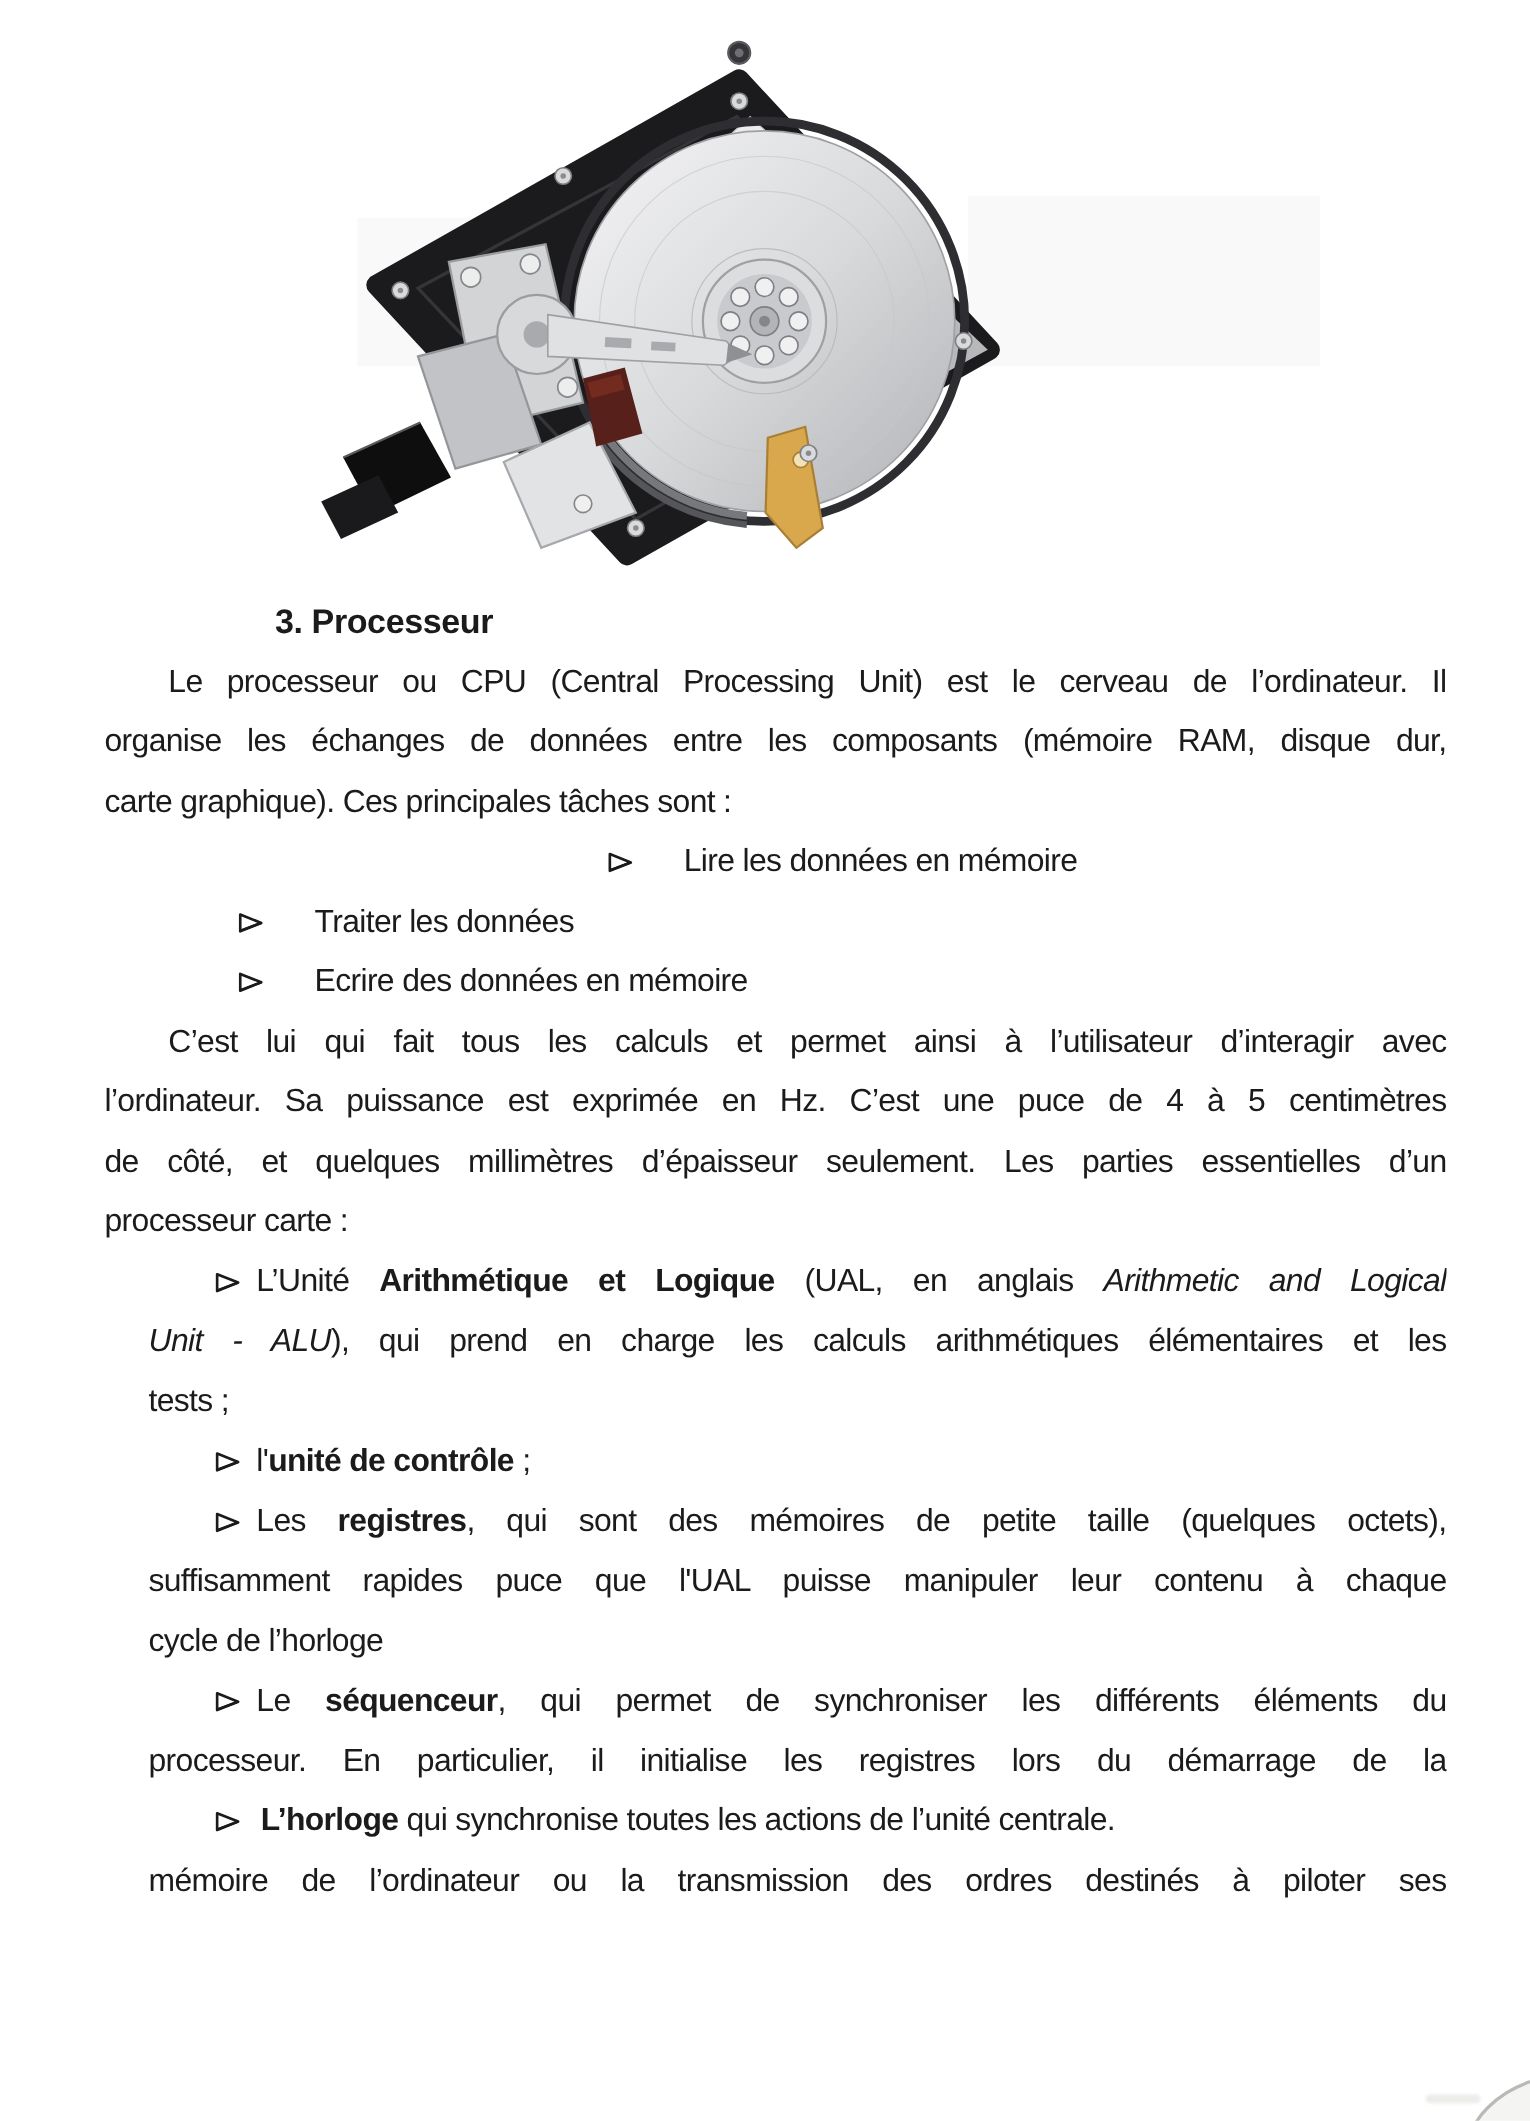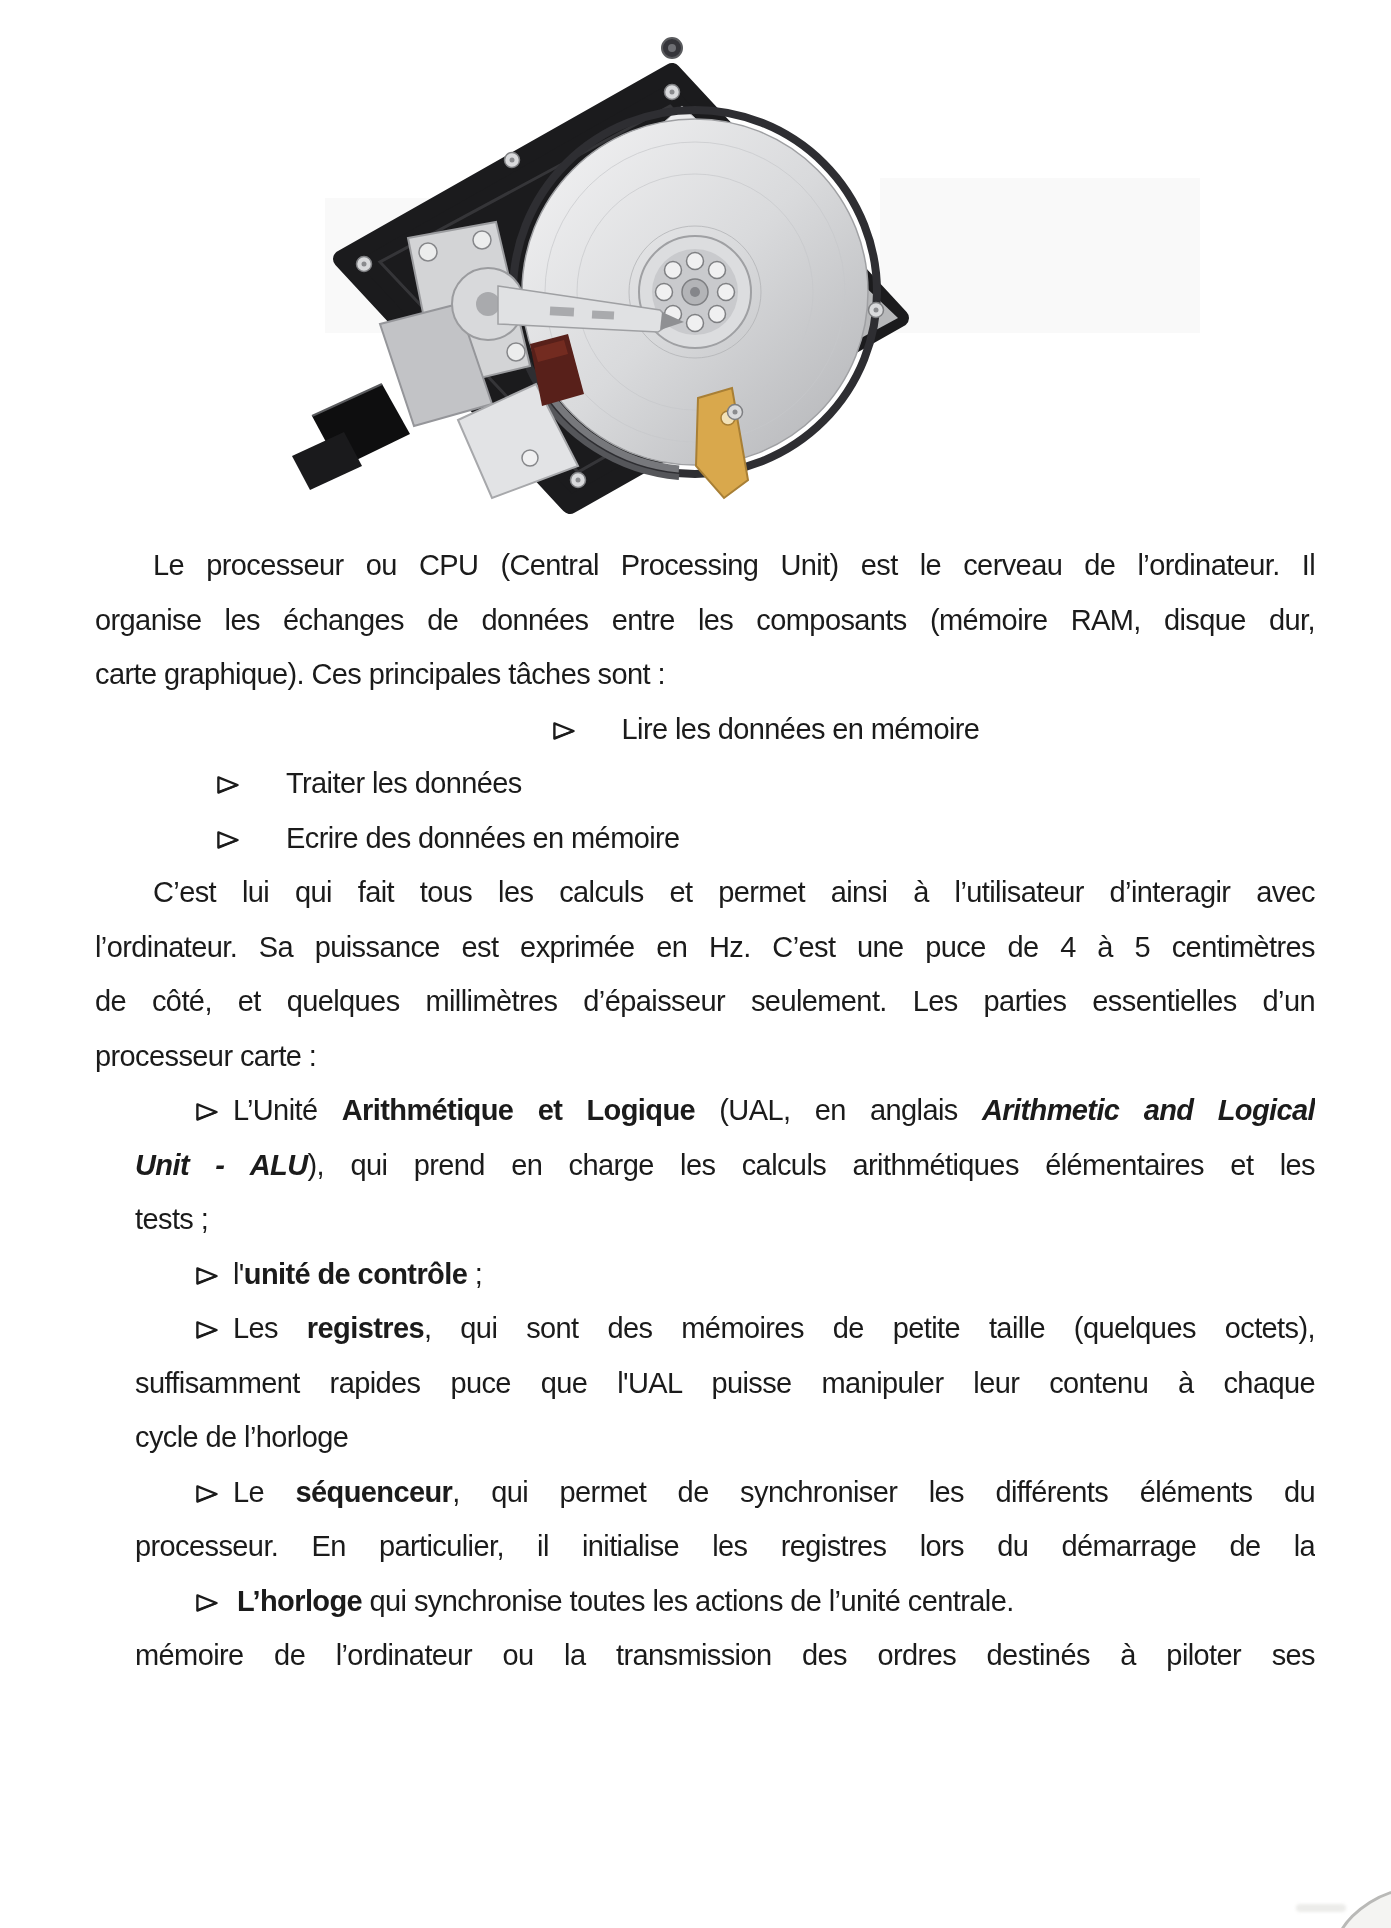--- a/index.html
+++ b/index.html
@@ -27,21 +27,21 @@
     box-sizing:border-box;
     white-space:normal;
   }
   .heading {
     font-weight:bold;
     font-size:31px;
     letter-spacing:-0.4px;
     padding-left:155px;
   }
   .b { font-weight:bold; }
-  .i { font-style:italic;font-weight:bold; }
+  .i { font-style:italic; }
   .arrow { display:inline-block; vertical-align:-2px; }
 
   .corner-ellipse {
     position:absolute; left:1328px; top:1896px;
     width:112px; height:62px;
     border:3px solid #b9b9b7;
     background:#f4f4f2;
     border-radius:50%;
     transform:rotate(-32deg);
   }
@@ -168,20 +168,21 @@
           <circle cx="282" cy="132" r="2.5" fill="#8a8b8e"></circle>
         </g>
       <g>
           <circle cx="505" cy="384" r="7.5" fill="#d9dadc" stroke="#7e7f82" stroke-width="1.5"></circle>
           <circle cx="505" cy="384" r="2.5" fill="#8a8b8e"></circle>
         </g>
     </g>
   </svg>
 
   <div id="text-block" class="text-block">
+    <div class="line heading">3. Processeur</div>
   <div class="line" style="text-indent: 58px; text-align: justify; text-align-last: justify;"><span>Le processeur ou CPU (Central Processing Unit) est le cerveau de l’ordinateur. Il</span></div>
       <div class="line" style="text-align: justify; text-align-last: justify;"><span>organise les échanges de données entre les composants (mémoire RAM, disque dur,</span></div>
       <div class="line"><span>carte graphique). Ces principales tâches sont :</span></div>
       <div class="line" style="padding-left: 121px; text-align: center;"><span class="arrow" style="margin-right: 46px;"><svg width="24" height="20" viewBox="0 0 24 20">
             <path d="M2.4 2.4 L21.5 10 L2.4 17.6 Z" fill="#ffffff" stroke="#1b1b1b" stroke-width="2.4" stroke-linejoin="round"></path>
             <path d="M3.2 16.8 L21.5 10" stroke="#1b1b1b" stroke-width="2.2" fill="none"></path>
           </svg></span><span>Lire les données en mémoire</span></div>
       <div class="line" style="padding-left: 121px;"><span class="arrow" style="margin-right: 46px;"><svg width="24" height="20" viewBox="0 0 24 20">
             <path d="M2.4 2.4 L21.5 10 L2.4 17.6 Z" fill="#ffffff" stroke="#1b1b1b" stroke-width="2.4" stroke-linejoin="round"></path>
             <path d="M3.2 16.8 L21.5 10" stroke="#1b1b1b" stroke-width="2.2" fill="none"></path>

